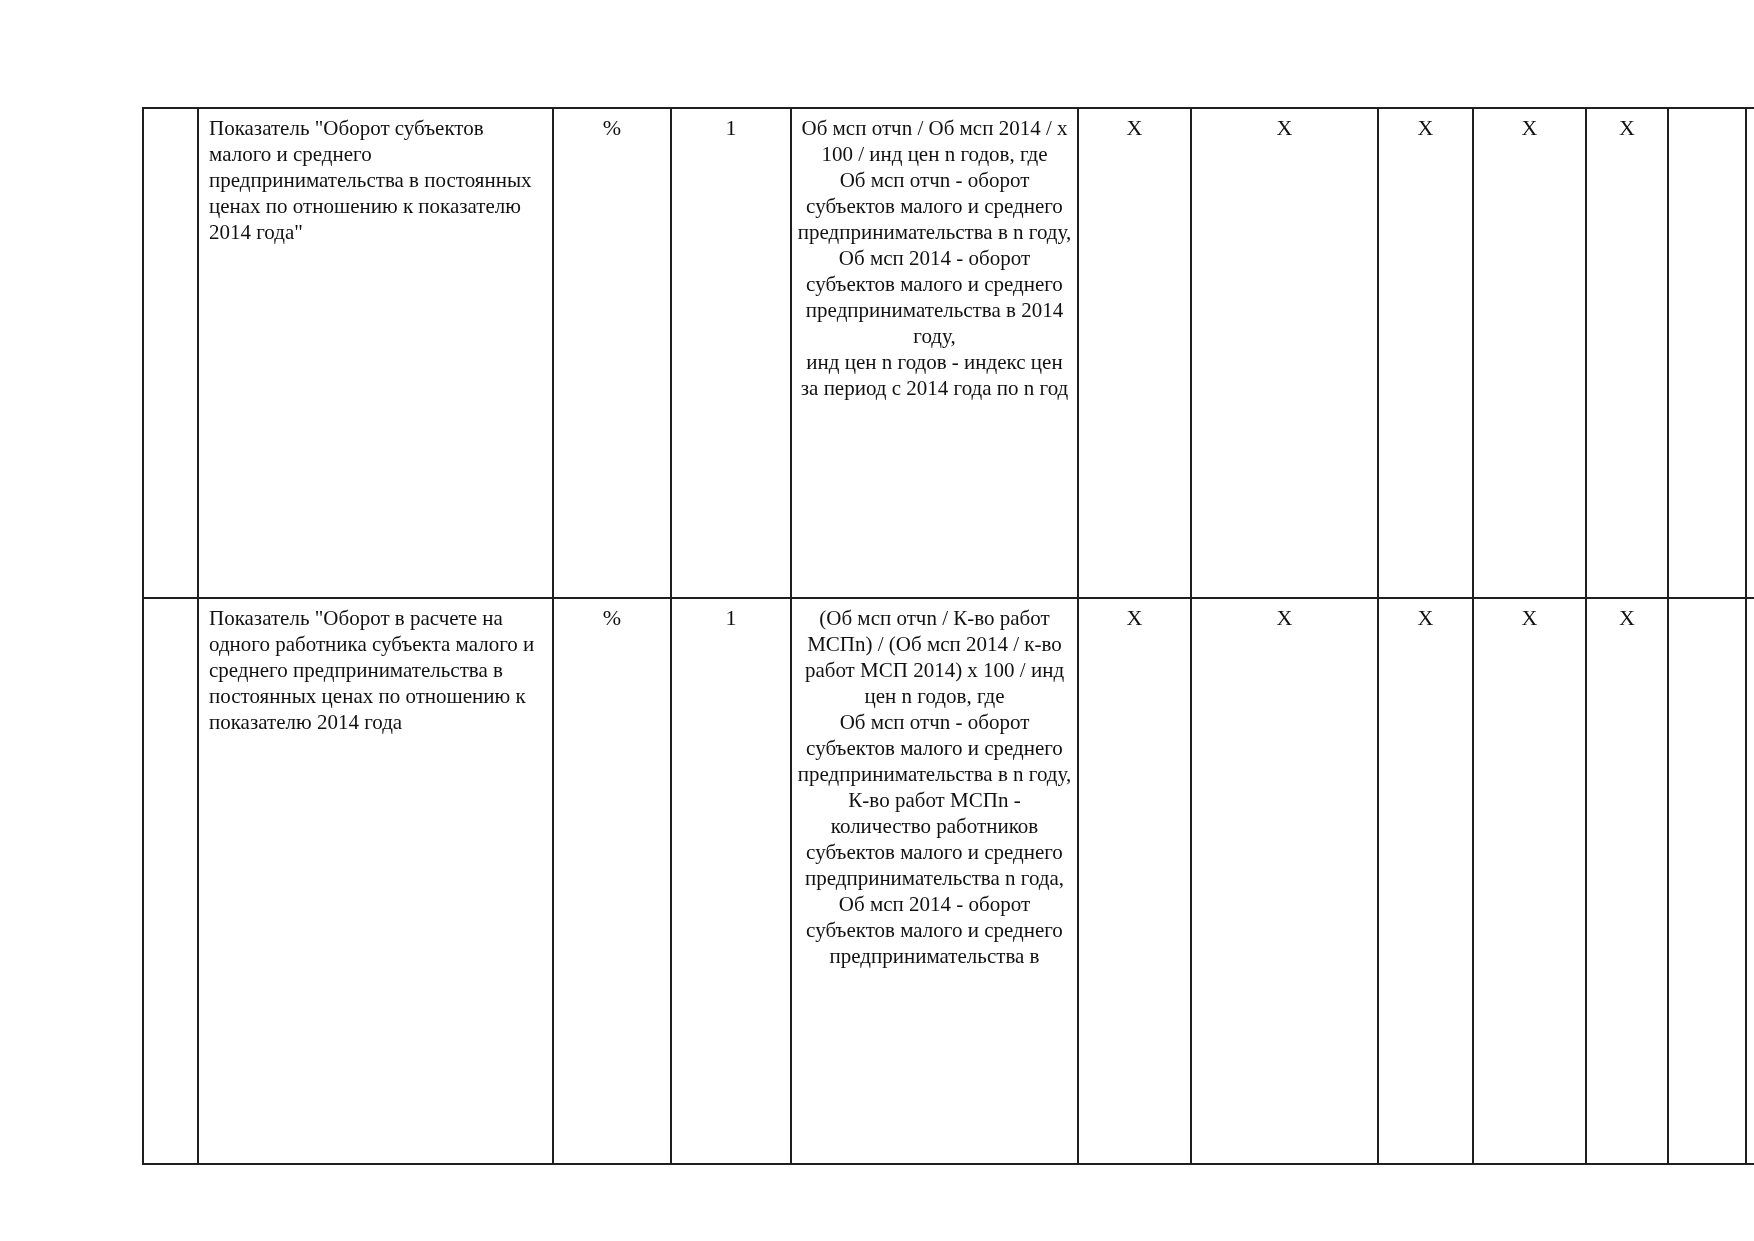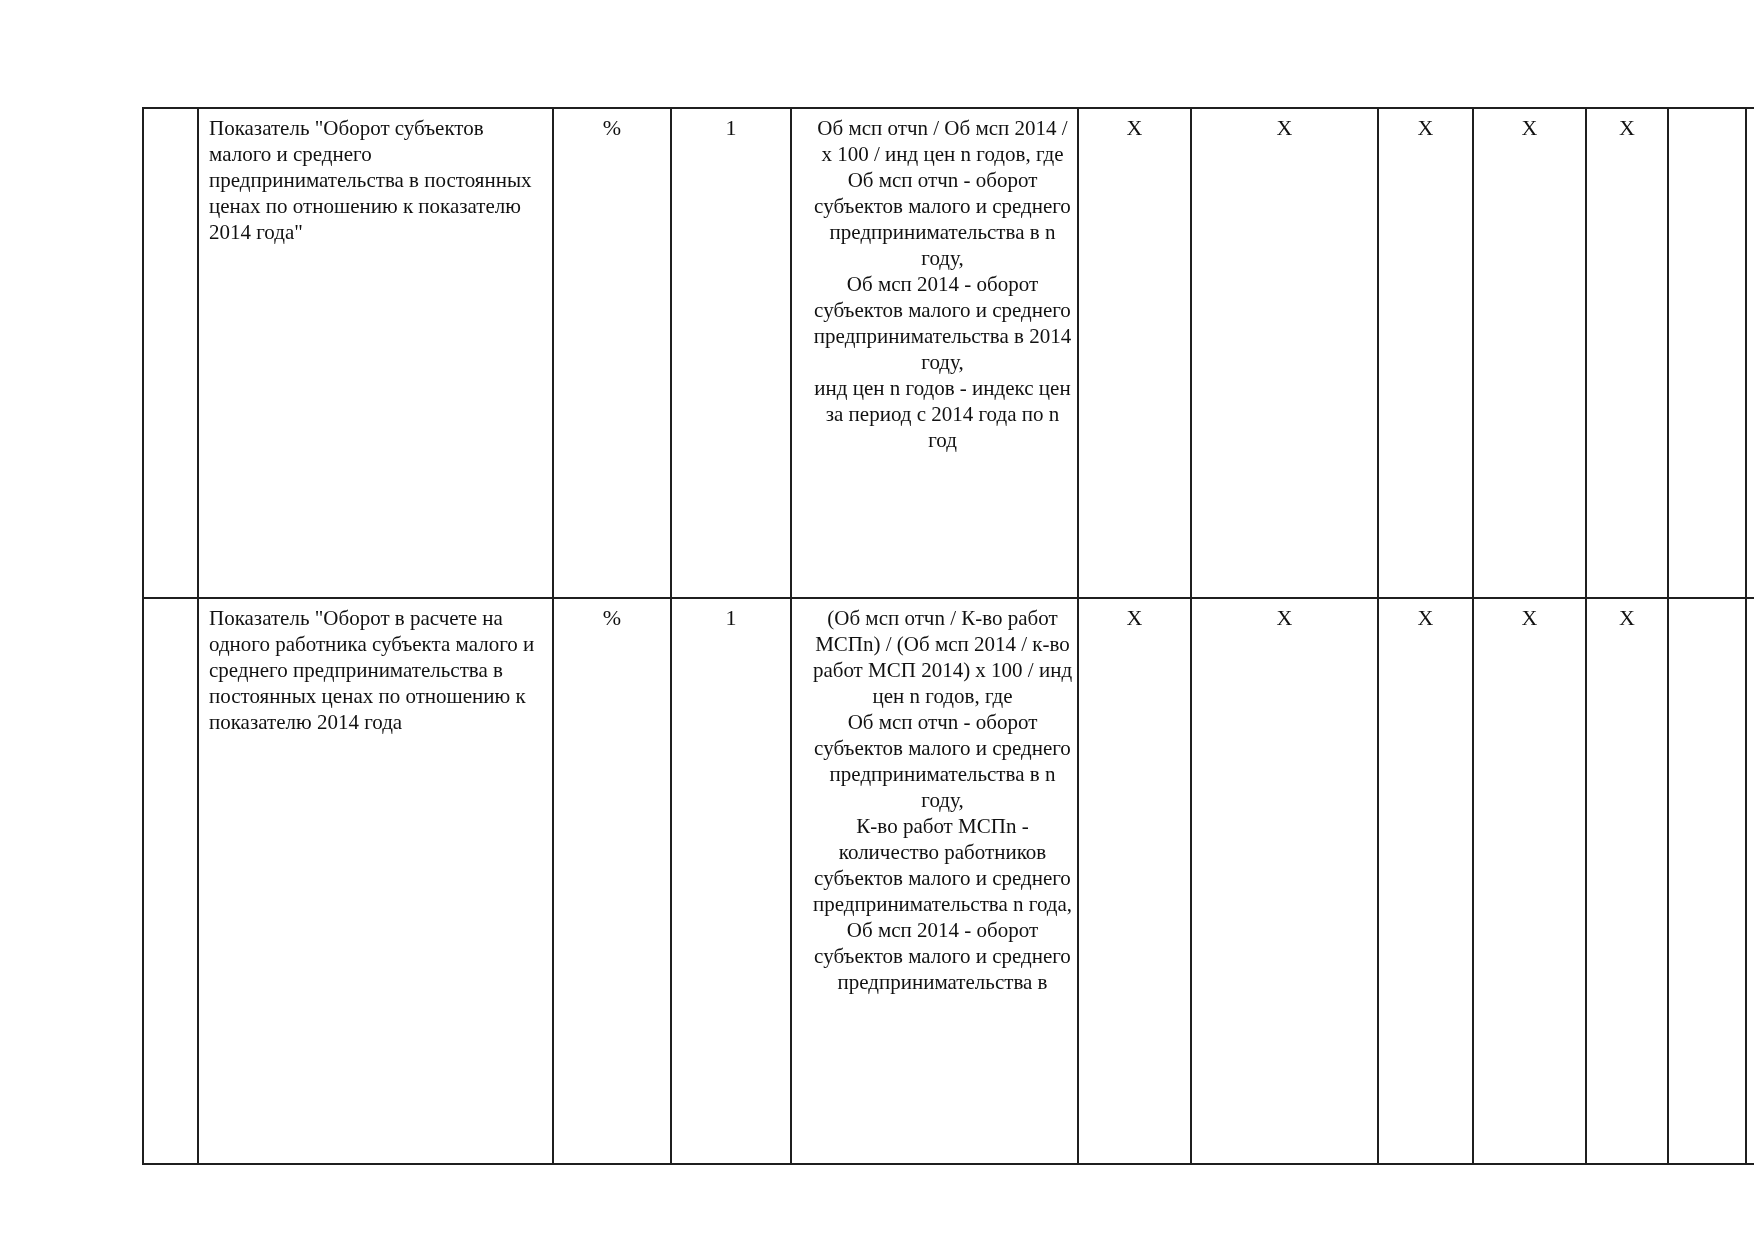--- a/index.html
+++ b/index.html
@@ -34,21 +34,21 @@
   }
   tr.row-1 { height: 490px; }
   tr.row-2 { height: 566px; }
   td.cell-indicator {
     text-align: left;
     padding-left: 10px;
     padding-right: 8px;
   }
   td.cell-formula {
     white-space: pre-line;
-    padding-left: 20px;
+    padding-left: 4px;
     padding-right: 4px;
   }
   td.cell-mark, td.cell-unit, td.cell-value {
     font-size: 22px;
   }
   
   col.c-num      { width: 55px; }
   col.c-ind      { width: 355px; }
   col.c-unit     { width: 118px; }
   col.c-val      { width: 120px; }

